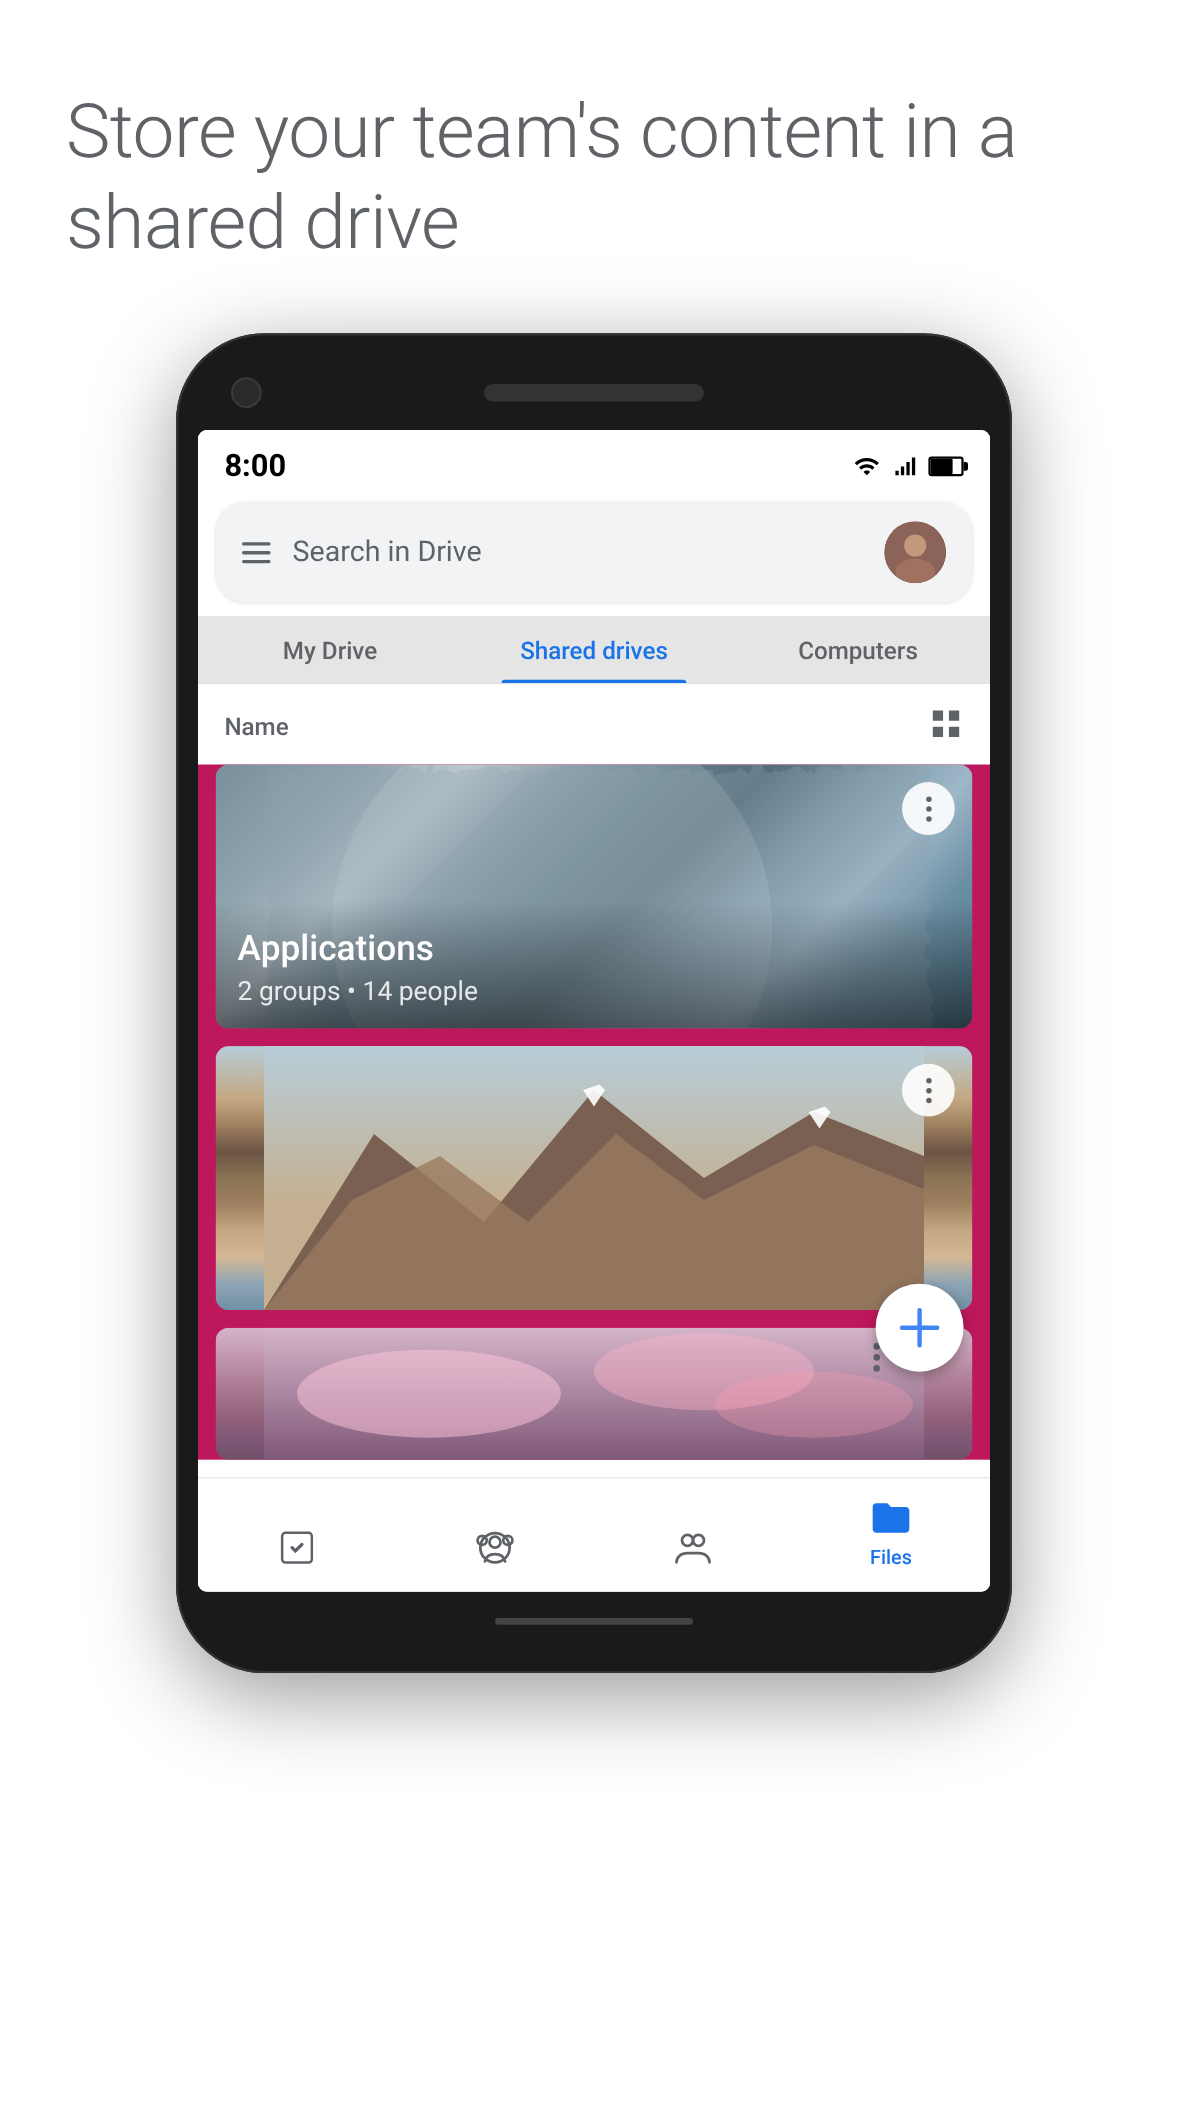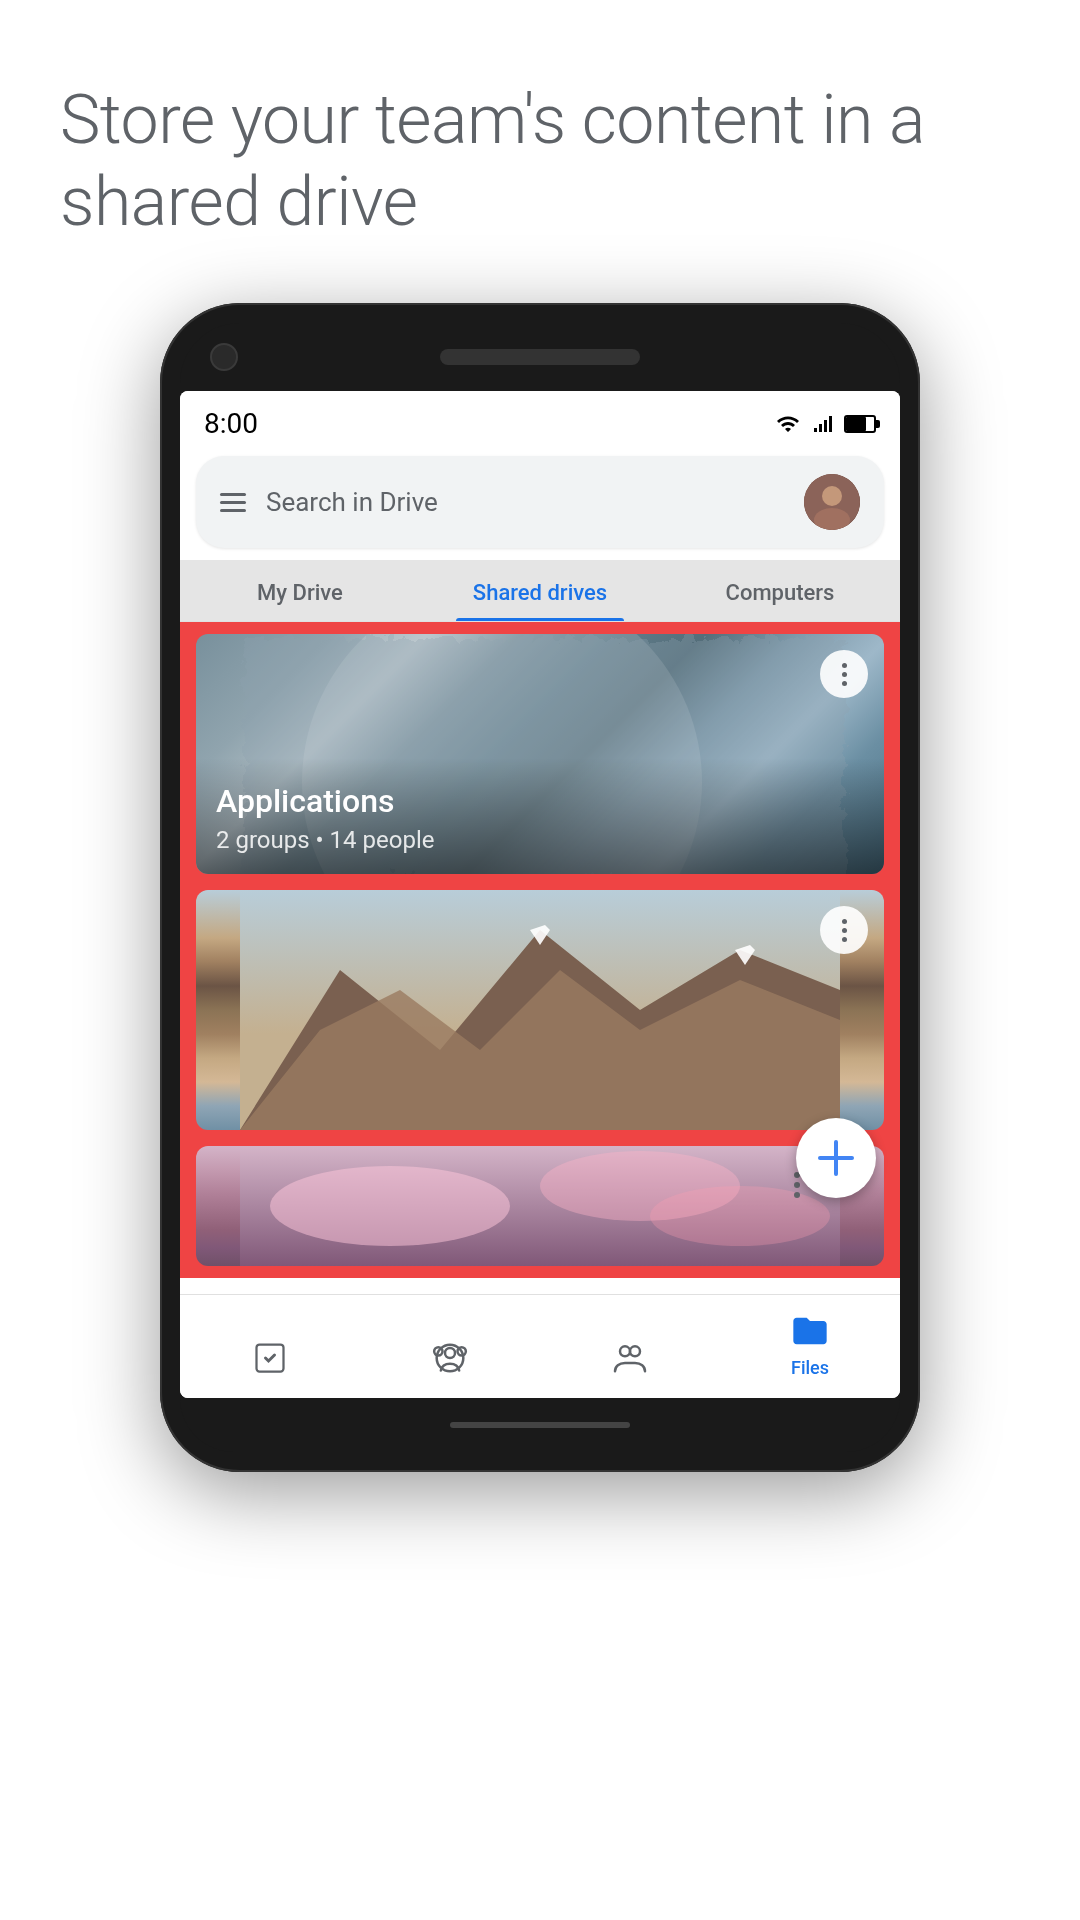--- a/index.html
+++ b/index.html
@@ -76,21 +76,21 @@
     .status-bar {
       display: flex;
       align-items: center;
       justify-content: space-between;
       padding: 16px 24px 8px;
       background: #fff;
     }
 
     .status-time {
       font-size: 28px;
-      font-weight: 400;
+      font-weight: 700;
       color: #000;
     }
 
     .status-icons {
       display: flex;
       align-items: center;
       gap: 8px;
     }
 
     .wifi-icon {
@@ -236,25 +236,25 @@
       font-weight: 500;
     }
 
     .grid-icon {
       color: #5f6368;
       font-size: 28px;
     }
 
     
     .drive-cards {
-      padding: 12px 16px;
+      padding: 0 16px;
       display: flex;
       flex-direction: column;
       gap: 16px;
-      background: #ef4444;
+      background: #be185d;
     }
 
     .drive-card {
       border-radius: 12px;
       overflow: hidden;
       position: relative;
       height: 240px;
       cursor: pointer;
     }
 
@@ -492,20 +492,28 @@
           </div>
         </div>
       </div>
 
       <div class="tab-nav">
         <div class="tab-item">My Drive</div>
         <div class="tab-item active">Shared drives</div>
         <div class="tab-item">Computers</div>
       </div>
 
+      <div class="list-header">
+        <span class="list-header-name">Name</span>
+        <div class="grid-icon">
+          <svg viewBox="0 0 24 24" width="32" height="32" fill="#5f6368">
+            <path d="M3 3h7v7H3zm0 11h7v7H3zm11-11h7v7h-7zm0 11h7v7h-7z"></path>
+          </svg>
+        </div>
+      </div>
 
       <div class="drive-cards" style="position:relative;">
 
         <div class="drive-card">
           <div class="card-bg-water">
 
             <svg width="100%" height="100%" style="position:absolute;top:0;left:0;opacity:0.3;" viewBox="0 0 600 240">
               <defs>
                 <filter id="turbulence">
                   <feTurbulence type="turbulence" baseFrequency="0.05" numOctaves="3" result="noise"></feTurbulence>

